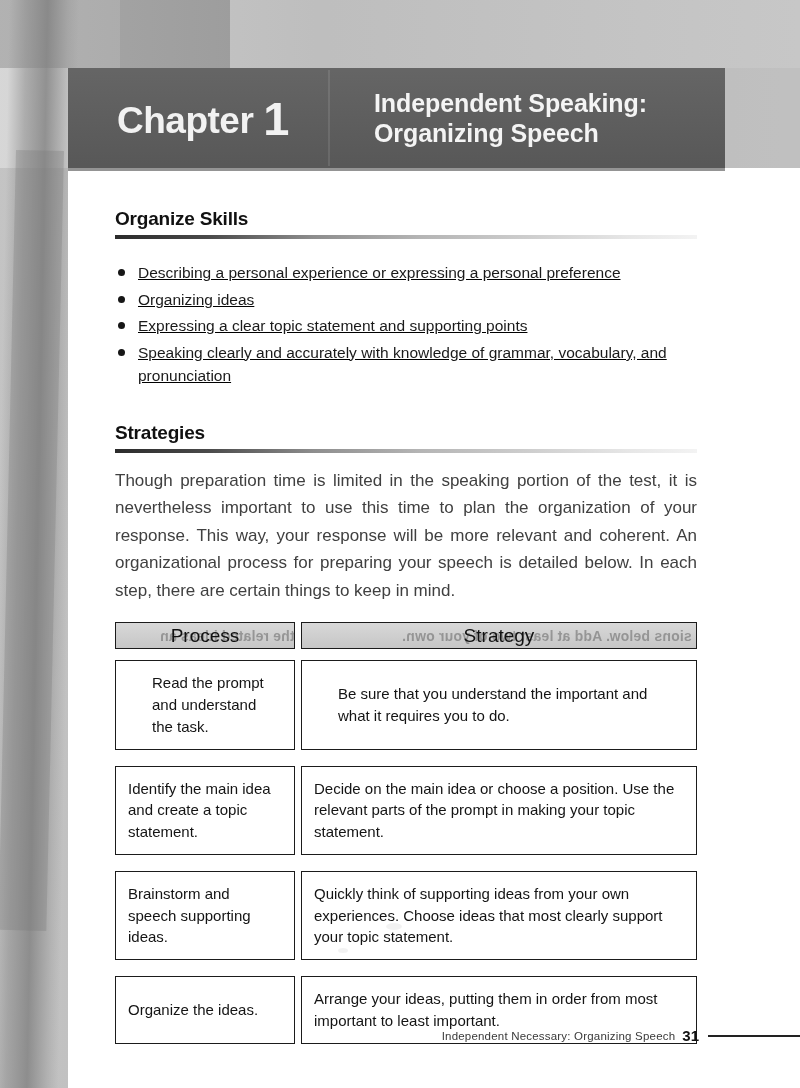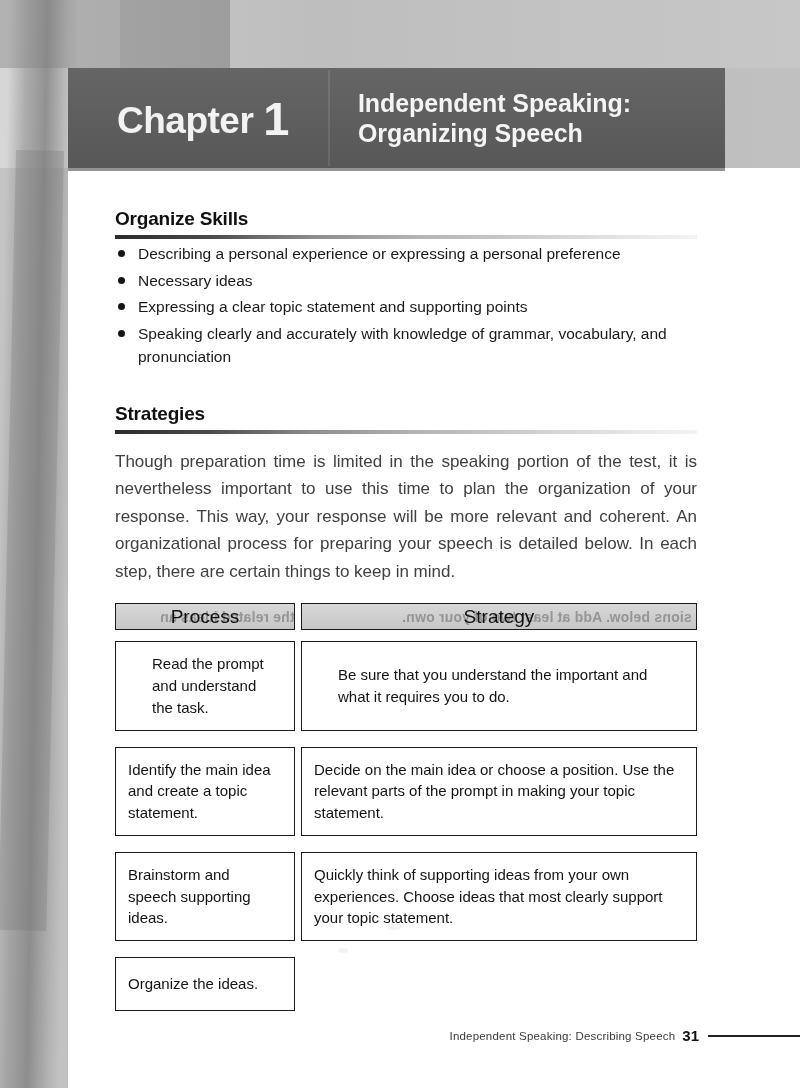--- a/index.html
+++ b/index.html
@@ -112,21 +112,21 @@
     width: 2px;
     height: 96px;
     background: rgba(255,255,255,0.10);
   }
   .banner-title {
     flex: 1;
     color: #f4f4f4;
     font-size: 25px;
     font-weight: bold;
     line-height: 1.22;
-    padding-left: 28px;
+    padding-left: 44px;
     letter-spacing: -0.1px;
   }
 
   
   .content {
     position: absolute;
     left: 115px;
     top: 208px;
     width: 582px;
   }
@@ -146,22 +146,23 @@
         #4a4a4a 16%,
         #8d8d8d 34%,
         #b4b4b4 52%,
         #cfcfcf 72%,
         #e6e6e6 88%,
         #f3f3f3 100%);
   }
 
   ul.skills {
     list-style: none;
-    margin: 3px 0 0 0;
+    margin: 22px 0 0 0;
     padding: 0;
+    text-decoration: underline;
   }
   ul.skills li {
     position: relative;
     padding-left: 23px;
     font-size: 15.5px;
     color: #1a1a1a;
     line-height: 1.52;
     margin-bottom: 3px;
   }
   ul.skills li .bullet {
@@ -313,21 +314,21 @@
     </div>
   </div>
 
   <div class="content">
 
     <section>
       <h2 class="sec-heading">Organize Skills</h2>
       <div class="heading-rule"></div>
       <ul class="skills">
         <li><span class="bullet"></span><span>Describing a personal experience or expressing a personal preference</span></li>
-        <li><span class="bullet"></span><span>Necessary ideas</span></li>
+        <li><span class="bullet"></span><span>Organizing ideas</span></li>
         <li><span class="bullet"></span><span>Expressing a clear topic statement and supporting points</span></li>
         <li><span class="bullet"></span><span>Speaking clearly and accurately with knowledge of grammar, vocabulary, and pronunciation</span></li>
       </ul>
     </section>
 
     <section class="strategies-block">
       <h2 class="sec-heading">Strategies</h2>
       <div class="heading-rule"></div>
       <p class="body-para">Though preparation time is limited in the speaking portion of the test, it is nevertheless important to use this time to plan the organization of your response. This way, your response will be more relevant and coherent. An organizational process for preparing your speech is detailed below. In each step, there are certain things to keep in mind.</p>
 
@@ -368,25 +369,28 @@
             </div>
           <div class="cell right">
               <span>Quickly think of supporting ideas from your own experiences. Choose ideas that most clearly support your topic statement.</span>
             </div>
         </div>
 
         <div class="ps-row body-row r4">
           <div class="cell left">
               <span>Organize the ideas.</span>
             </div>
+          <div class="cell right">
+              <span>Arrange your ideas, putting them in order from most important to least important.</span>
+            </div>
         </div>
 
       </div>
     </section>
   </div>
 
   <div class="footer">
-    <span class="footer-text">Independent Speaking: Describing Speech</span>
+    <span class="footer-text">Independent Necessary: Organizing Speech</span>
     <span class="footer-page">31</span>
     <span class="footer-rule"></span>
   </div>
 
 </div>
 
 </body></html>

